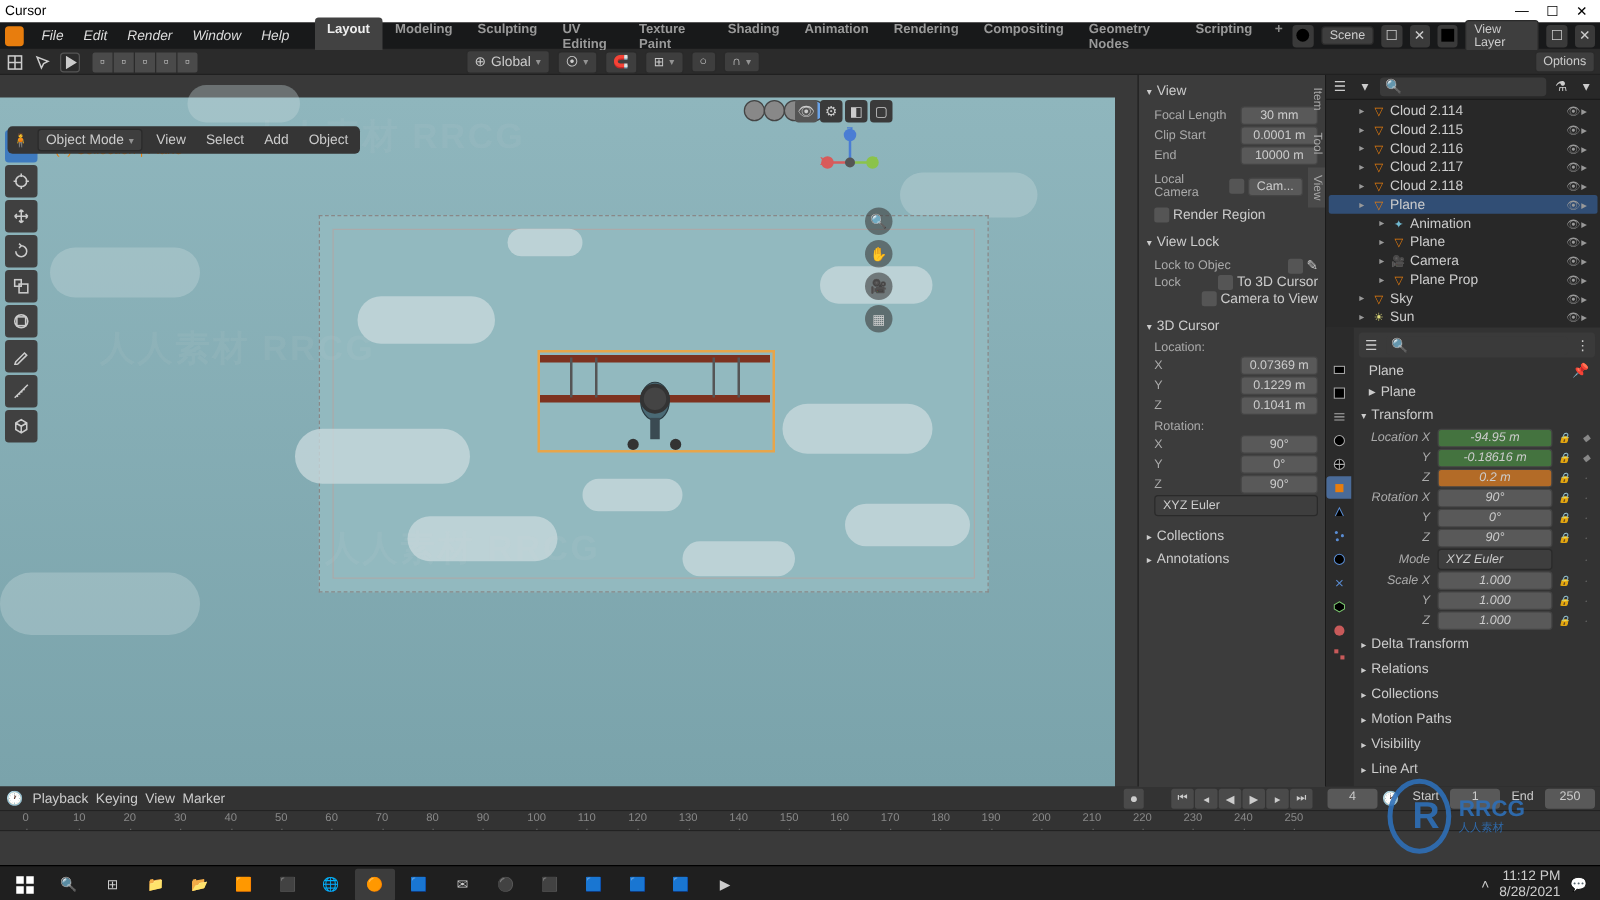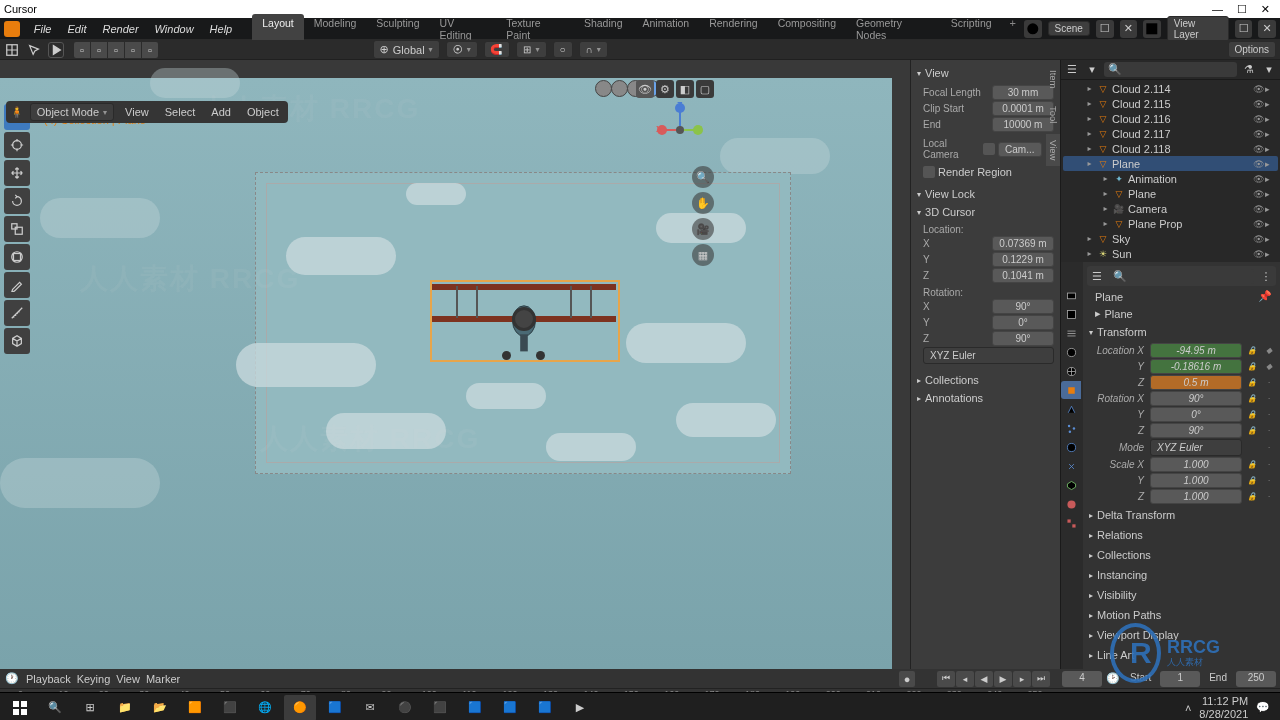--- a/index.html
+++ b/index.html
@@ -7,21 +7,21 @@
 
 
 .titlebar { height: 18px; background: #fff; color: #000; display: flex; align-items: center; padding: 0 4px; }
 .titlebar .wincontrols { margin-left: auto; display: flex; gap: 14px; padding-right: 6px; }
 .titlebar .wincontrols span { cursor: pointer; }
 
 
 .menubar { height: 22px; background: #18191a; display: flex; align-items: center; padding: 0 4px; border-bottom: 1px solid #2a2a2a; }
 .menubar .logo { width: 16px; height: 16px; background: #e87d0d; border-radius: 3px; margin-right: 6px; }
 .menubar .menu-item { padding: 2px 8px; cursor: pointer; color: #ddd; font-style: italic; }
-.menubar .tabs { display: flex; margin-left: 12px; }
+.menubar .tabs { display: flex; margin-left: 12px; font-weight: bold; }
 .menubar .tab { padding: 3px 10px; color: #999; cursor: pointer; font-size: 10.5px; }
 .menubar .tab.active { background: #424242; color: #eee; border-radius: 3px 3px 0 0; }
 .menubar .tab-plus { padding: 3px 8px; color: #888; cursor: pointer; }
 .menubar .right-controls { margin-left: auto; display: flex; align-items: center; gap: 6px; }
 .scene-field { background: #3e3e3e; border: 1px solid #2a2a2a; padding: 1px 6px; border-radius: 3px; font-size: 10px; }
 .iconbtn { width: 18px; height: 18px; display: inline-flex; align-items: center; justify-content: center; background: #3a3a3a; border-radius: 3px; cursor: pointer; }
 
 
 .view3d-header { height: 24px; background: #2b2b2b; display: flex; align-items: center; padding: 0 4px; gap: 6px; border-bottom: 1px solid #202020; }
 .dropdown { background: #3e3e3e; border: 1px solid #2a2a2a; padding: 2px 6px; border-radius: 3px; font-size: 10px; cursor: pointer; display: inline-flex; align-items: center; gap: 4px; }
@@ -431,20 +431,37 @@
           </div>
         <div class="field-row" style="margin-top:6px">
             <span class="checkbox"></span>
             <span>Render Region</span>
           </div>
       </div>
 
       <div class="panel-header">
           <span>View Lock</span>
         </div>
+      <div class="panel-body">
+        <div class="field-row">
+            <span class="field-label">Lock to Objec</span>
+            <span class="checkbox"></span>
+            <span>✎</span>
+          </div>
+        <div class="field-row">
+            <span class="field-label">Lock</span>
+            <span class="checkbox"></span>
+            <span>To 3D Cursor</span>
+          </div>
+        <div class="field-row">
+            <span class="field-label"></span>
+            <span class="checkbox"></span>
+            <span>Camera to View</span>
+          </div>
+      </div>
 
       <div class="panel-header">
           <span>3D Cursor</span>
         </div>
       <div class="panel-body">
         <div class="field-row">
             <span class="field-label">Location:</span>
           </div>
         <div class="field-row">
             <span class="field-label">X</span>
@@ -707,21 +724,21 @@
           <div class="prop-field-grid">
             <span class="lbl">Location X</span>
             <span class="drag-field green">-94.95 m</span>
             <span class="lock-icon">🔒</span>
             <span class="anim-icon">◆</span>
             <span class="lbl">Y</span>
             <span class="drag-field green">-0.18616 m</span>
             <span class="lock-icon">🔒</span>
             <span class="anim-icon">◆</span>
             <span class="lbl">Z</span>
-            <span class="drag-field orange">0.5 m</span>
+            <span class="drag-field orange">0.2 m</span>
             <span class="lock-icon">🔒</span>
             <span class="anim-icon">·</span>
 
             <span class="lbl">Rotation X</span>
             <span class="drag-field">90°</span>
             <span class="lock-icon">🔒</span>
             <span class="anim-icon">·</span>
             <span class="lbl">Y</span>
             <span class="drag-field">0°</span>
             <span class="lock-icon">🔒</span>
@@ -753,30 +770,24 @@
               <div class="prop-panel-title collapsed">
                 <span>Delta Transform</span>
               </div>
               <div class="prop-panel-title collapsed">
                 <span>Relations</span>
               </div>
               <div class="prop-panel-title collapsed">
                 <span>Collections</span>
               </div>
               <div class="prop-panel-title collapsed">
-                <span>Instancing</span>
+                <span>Motion Paths</span>
               </div>
               <div class="prop-panel-title collapsed">
                 <span>Visibility</span>
-              </div>
-              <div class="prop-panel-title collapsed">
-                <span>Motion Paths</span>
-              </div>
-              <div class="prop-panel-title collapsed">
-                <span>Viewport Display</span>
               </div>
               <div class="prop-panel-title collapsed">
                 <span>Line Art</span>
               </div>
             </div>
         </div>
       </div>
     </div>
   </div>
 

